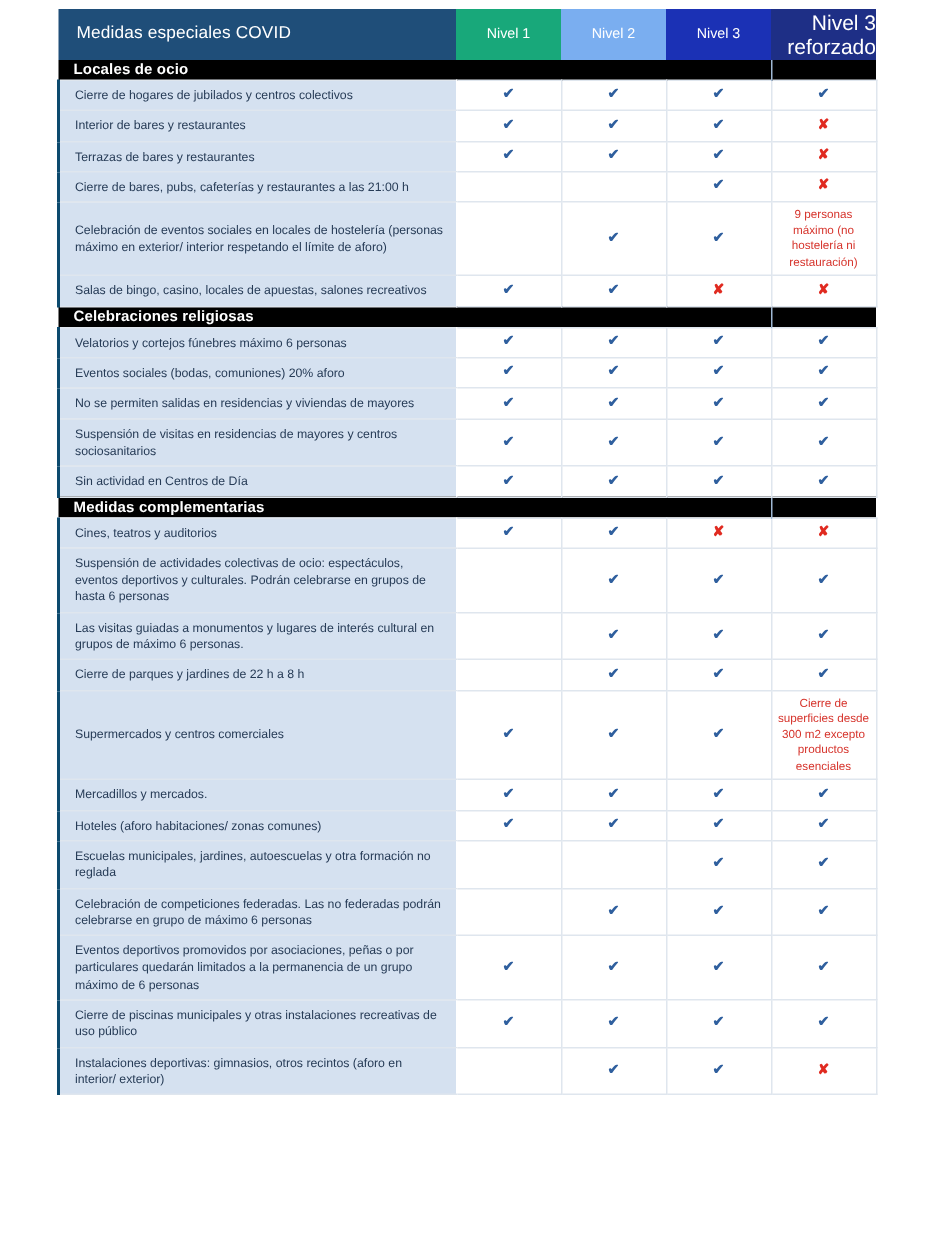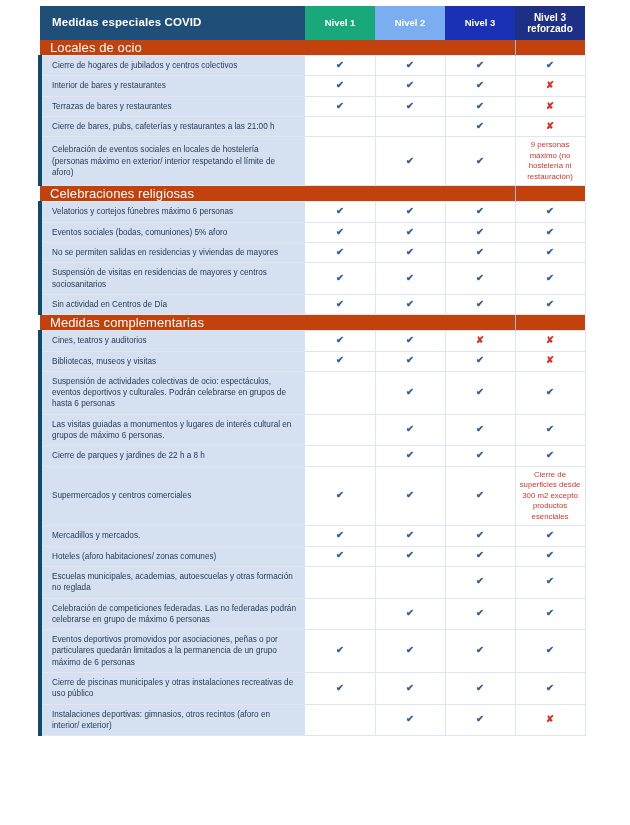--- a/index.html
+++ b/index.html
@@ -33,65 +33,66 @@
   col.c-measure { width: 265px; }
   col.c-lvl     { width: 70px; }
 
   
   thead th {
     padding: 0;
     margin: 0;
     vertical-align: middle;
     text-align: center;
     color: #ffffff;
-    font-weight: bold;
+    font-weight: normal;
     line-height: 1.15;
   }
   th.h-title {
     background: #1f4e79;
     text-align: left;
     padding: 0 0 0 12px;
     font-size: 11.5px;
     letter-spacing: .1px;
     height: 34px;
   }
   th.h-lvl1 { background: #18a87a; font-size: 9.5px; height: 27px; }
   th.h-lvl2 { background: #7aaef0; font-size: 9.5px; height: 34px; margin-left: 38px; }
   th.h-lvl3 { background: #1b31b5; font-size: 9.5px; height: 34px; }
-  th.h-lvl3r{ background: #1e2f86; font-size: 10px; height: 34px; }
+  th.h-lvl3r{ background: #1e2f86; font-size: 14px; height: 34px; text-align: right; }
 
   
   tr.section td {
-    background: #c2410c;
+    background: #000000;
     color: #ffffff;
-    font-size: 13px;
+    font-size: 10px;
     height: 13px;
     padding: 0 0 0 10px;
     border: none;
     vertical-align: middle;
     letter-spacing: .1px;
+    font-weight: bold;
   }
   tr.section td.band-right {
     border-left: 1px solid #9fb8d4;
     padding: 0;
   }
 
   
   tbody td {
     border: 1px solid #dfe6ee;
     padding: 0;
     vertical-align: middle;
   }
   td.measure {
     background: #d5e1f0;
     color: #263b56;
     font-size: 8.2px;
     line-height: 1.38;
     padding: 4px 8px 4px 10px;
-    border-left: 4px solid #0c4a6e;
+    border-left: 2px solid #0c4a6e;
     border-right: 1px solid #ffffff;
   }
   td.val {
     background: #ffffff;
     text-align: center;
     font-size: 7.8px;
     line-height: 1.35;
     color: #3d6fa8;
     padding: 3px 3px;
   }
@@ -184,33 +185,44 @@
           <td class="val">
             <span class="txt"> <span class="ck">✔</span></span>
           </td>
           <td class="val">
             <span class="txt"> <span class="ck">✔</span></span>
           </td>
           <td class="val warn">
             <span class="txt">9 personas máximo (no hostelería ni restauración)</span>
           </td>
         </tr>
+        <tr>
+          <td class="measure">Salas de bingo, casino, locales de apuestas, salones recreativos</td>
+          <td class="val">
+            <span class="txt"> <span class="ck">✔</span></span>
+          </td>
+          <td class="val">
+            <span class="txt"> <span class="ck">✔</span></span>
+          </td>
+          <td class="val"><span class="xm">✘</span></td>
+          <td class="val"><span class="xm">✘</span></td>
+        </tr>
         <tr class="section">
           <td colspan="4">Celebraciones religiosas</td>
           <td class="band-right"></td>
         </tr>
         <tr>
           <td class="measure">Velatorios y cortejos fúnebres máximo 6 personas</td>
           <td class="val"><span class="ck">✔</span></td>
           <td class="val"><span class="ck">✔</span></td>
           <td class="val"><span class="ck">✔</span></td>
           <td class="val"><span class="ck">✔</span></td>
         </tr>
         <tr>
-          <td class="measure">Eventos sociales (bodas, comuniones) 5% aforo</td>
+          <td class="measure">Eventos sociales (bodas, comuniones) 20% aforo</td>
           <td class="val"><span class="ck">✔</span></td>
           <td class="val"><span class="ck">✔</span></td>
           <td class="val"><span class="ck">✔</span></td>
           <td class="val"><span class="ck">✔</span></td>
         </tr>
         <tr>
           <td class="measure">No se permiten salidas en residencias y viviendas de mayores</td>
           <td class="val"><span class="ck">✔</span></td>
           <td class="val"><span class="ck">✔</span></td>
           <td class="val"><span class="ck">✔</span></td>
@@ -239,33 +251,20 @@
           <td class="val">
             <span class="txt"> <span class="ck">✔</span></span>
           </td>
           <td class="val">
             <span class="txt"> <span class="ck">✔</span></span>
           </td>
           <td class="val"><span class="xm">✘</span></td>
           <td class="val"><span class="xm">✘</span></td>
         </tr>
         <tr>
-          <td class="measure">Bibliotecas, museos y visitas</td>
-          <td class="val">
-            <span class="txt"> <span class="ck">✔</span></span>
-          </td>
-          <td class="val">
-            <span class="txt"> <span class="ck">✔</span></span>
-          </td>
-          <td class="val">
-            <span class="txt"> <span class="ck">✔</span></span>
-          </td>
-          <td class="val"><span class="xm">✘</span></td>
-        </tr>
-        <tr>
           <td class="measure">Suspensión de actividades colectivas de ocio: espectáculos, eventos deportivos y culturales. Podrán celebrarse en grupos de hasta 6 personas</td>
           <td class="val"></td>
           <td class="val"><span class="ck">✔</span></td>
           <td class="val"><span class="ck">✔</span></td>
           <td class="val"><span class="ck">✔</span></td>
         </tr>
         <tr>
           <td class="measure">Las visitas guiadas a monumentos y lugares de interés cultural en grupos de máximo 6 personas.</td>
           <td class="val"></td>
           <td class="val"><span class="ck">✔</span></td>
@@ -318,21 +317,21 @@
             <span class="txt"> <span class="ck">✔</span></span>
           </td>
           <td class="val">
             <span class="txt"> <span class="ck">✔</span></span>
           </td>
           <td class="val">
             <span class="txt"> <span class="ck">✔</span></span>
           </td>
         </tr>
         <tr>
-          <td class="measure">Escuelas municipales, academias, autoescuelas y otras formación no reglada</td>
+          <td class="measure">Escuelas municipales, jardines, autoescuelas y otra formación no reglada</td>
           <td class="val"></td>
           <td class="val"></td>
           <td class="val">
             <span class="txt"> <span class="ck">✔</span></span>
           </td>
           <td class="val">
             <span class="txt"> <span class="ck">✔</span></span>
           </td>
         </tr>
         <tr>

